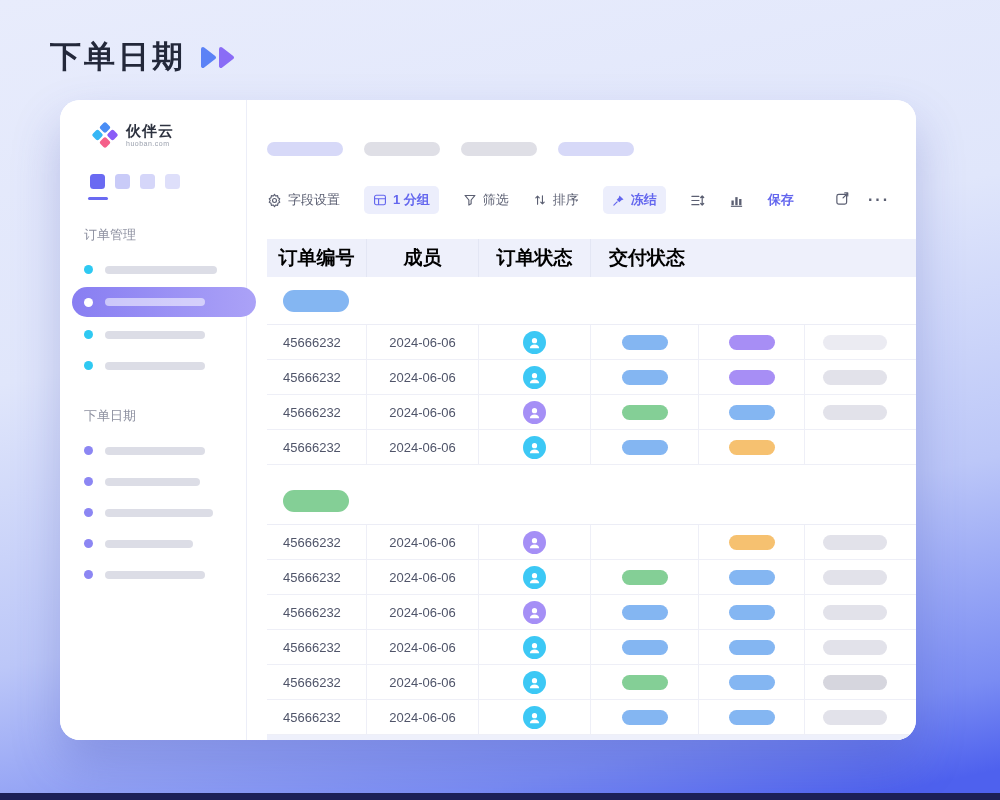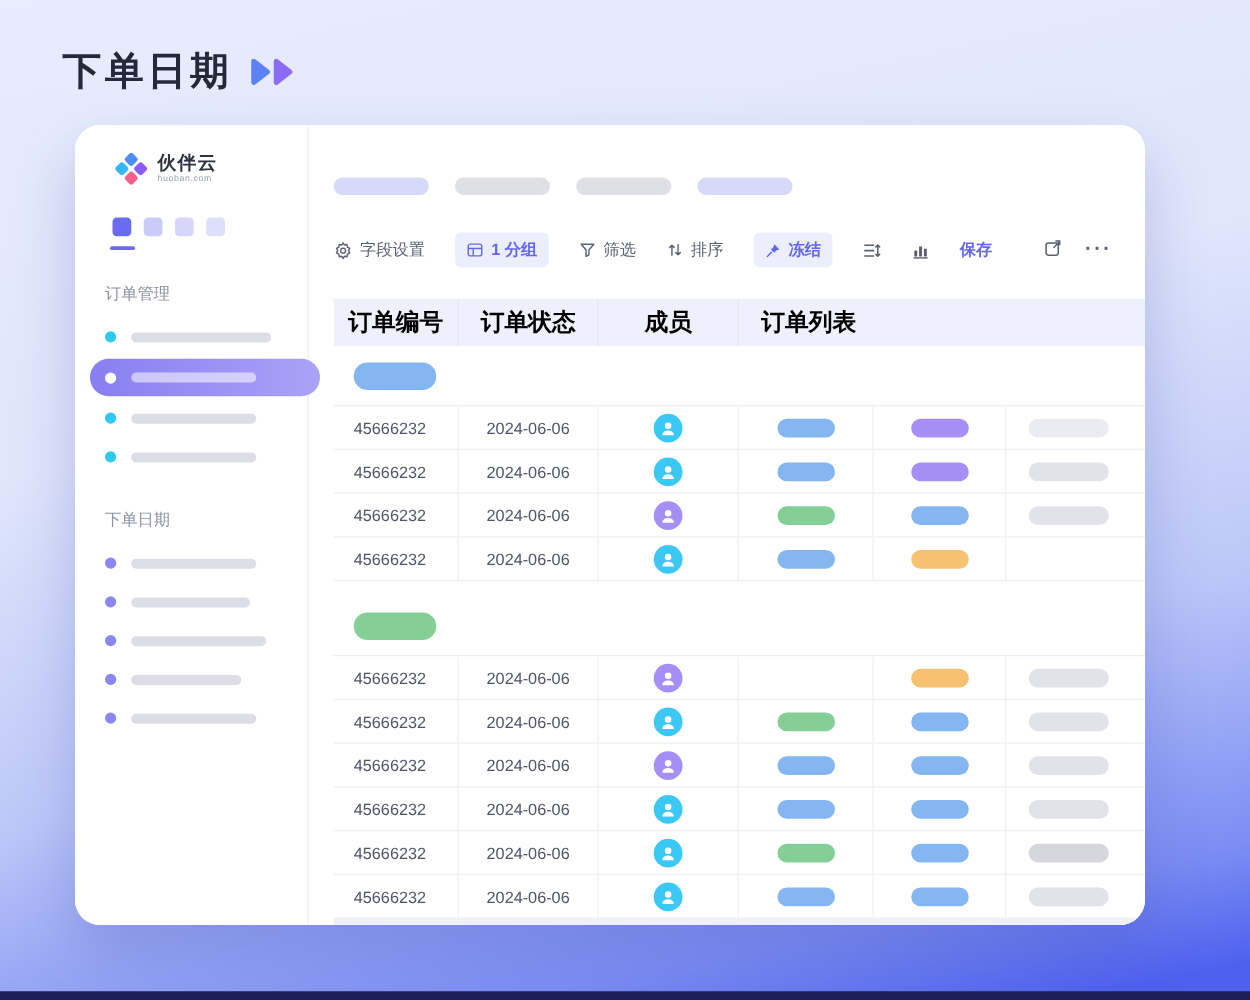--- a/index.html
+++ b/index.html
@@ -241,23 +241,23 @@
             <path d="M8.6 7.4l5-5M10.4 2h3.2v3.2"></path>
           </svg>
         </span>
         <span class="more-dots">···</span>
       </div>
     </div>
 
     <div class="table">
       <div class="thead" id="thead">
           <div class="th">订单编号</div>
+          <div class="th">成员</div>
           <div class="th">订单状态</div>
-          <div class="th">成员</div>
-          <div class="th">订单列表</div>
+          <div class="th">交付状态</div>
         </div>
       <div id="tbody">
           <div class="group-row">
             <span class="group-pill" style="background: rgb(132, 182, 242);"></span>
           </div>
           <div class="row">
             <div class="cell left">45666232</div>
             <div class="cell">2024-06-06</div>
             <div class="cell">
               <span class="avatar" style="background: rgb(60, 200, 245);">

